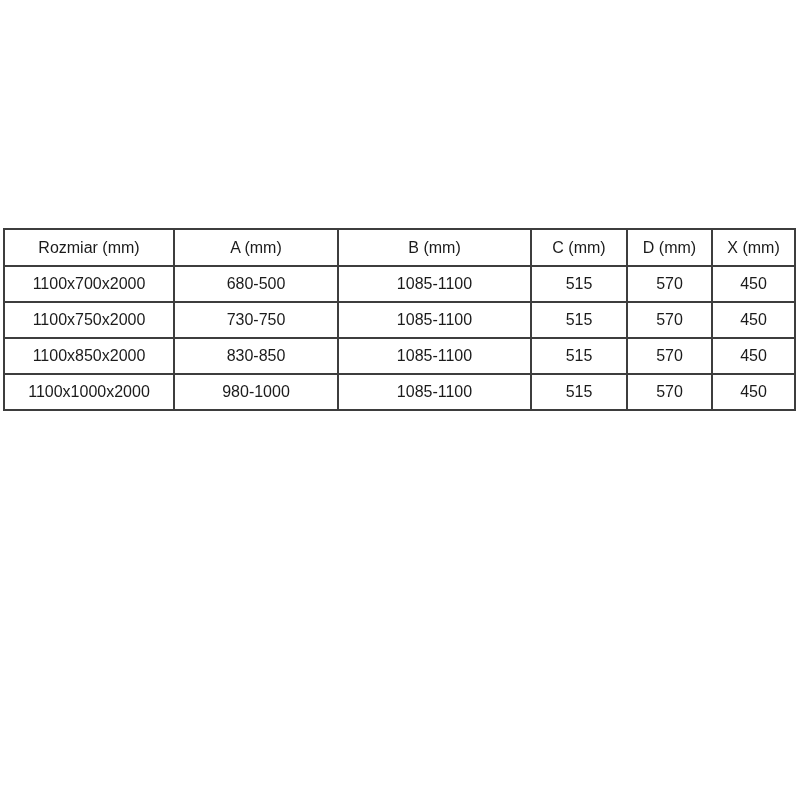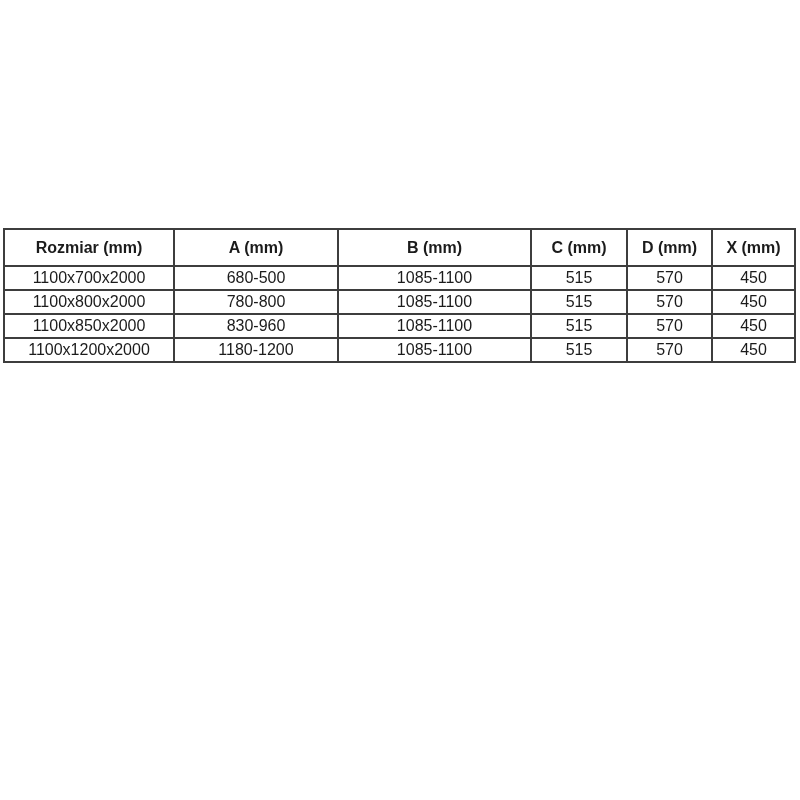--- a/index.html
+++ b/index.html
@@ -23,29 +23,29 @@
     width: 791px;
     border-collapse: collapse;
     table-layout: fixed;
     background: #ffffff;
   }
   table.dim-table th,
   table.dim-table td {
     border: 2px solid #3d3d3d;
     text-align: center;
     vertical-align: middle;
-    height: 24px;
+    height: 36px;
     font-size: 16px;
     color: #1b1b1b;
     padding: 0 2px;
     white-space: nowrap;
     overflow: hidden;
   }
   table.dim-table th {
-    font-weight: bold;
+    font-weight: normal;
     height: 37px;
     margin-left: 8px;
   }
   col.c-rozmiar { width: 170px; }
   col.c-a { width: 164px; }
   col.c-b { width: 193px; }
   col.c-c { width: 96px; }
   col.c-d { width: 85px; }
   col.c-x { width: 83px; }
 </style>
@@ -75,38 +75,38 @@
     <tbody>
       <tr>
         <td>1100x700x2000</td>
         <td>680-500</td>
         <td>1085-1100</td>
         <td>515</td>
         <td>570</td>
         <td>450</td>
       </tr>
       <tr>
-        <td>1100x800x2000</td>
-        <td>780-800</td>
+        <td>1100x750x2000</td>
+        <td>730-750</td>
         <td>1085-1100</td>
         <td>515</td>
         <td>570</td>
         <td>450</td>
       </tr>
       <tr>
         <td>1100x850x2000</td>
-        <td>830-960</td>
+        <td>830-850</td>
         <td>1085-1100</td>
         <td>515</td>
         <td>570</td>
         <td>450</td>
       </tr>
       <tr>
-        <td>1100x1200x2000</td>
-        <td>1180-1200</td>
+        <td>1100x1000x2000</td>
+        <td>980-1000</td>
         <td>1085-1100</td>
         <td>515</td>
         <td>570</td>
         <td>450</td>
       </tr>
     </tbody>
   </table>
 </div>
 
 </body></html>

